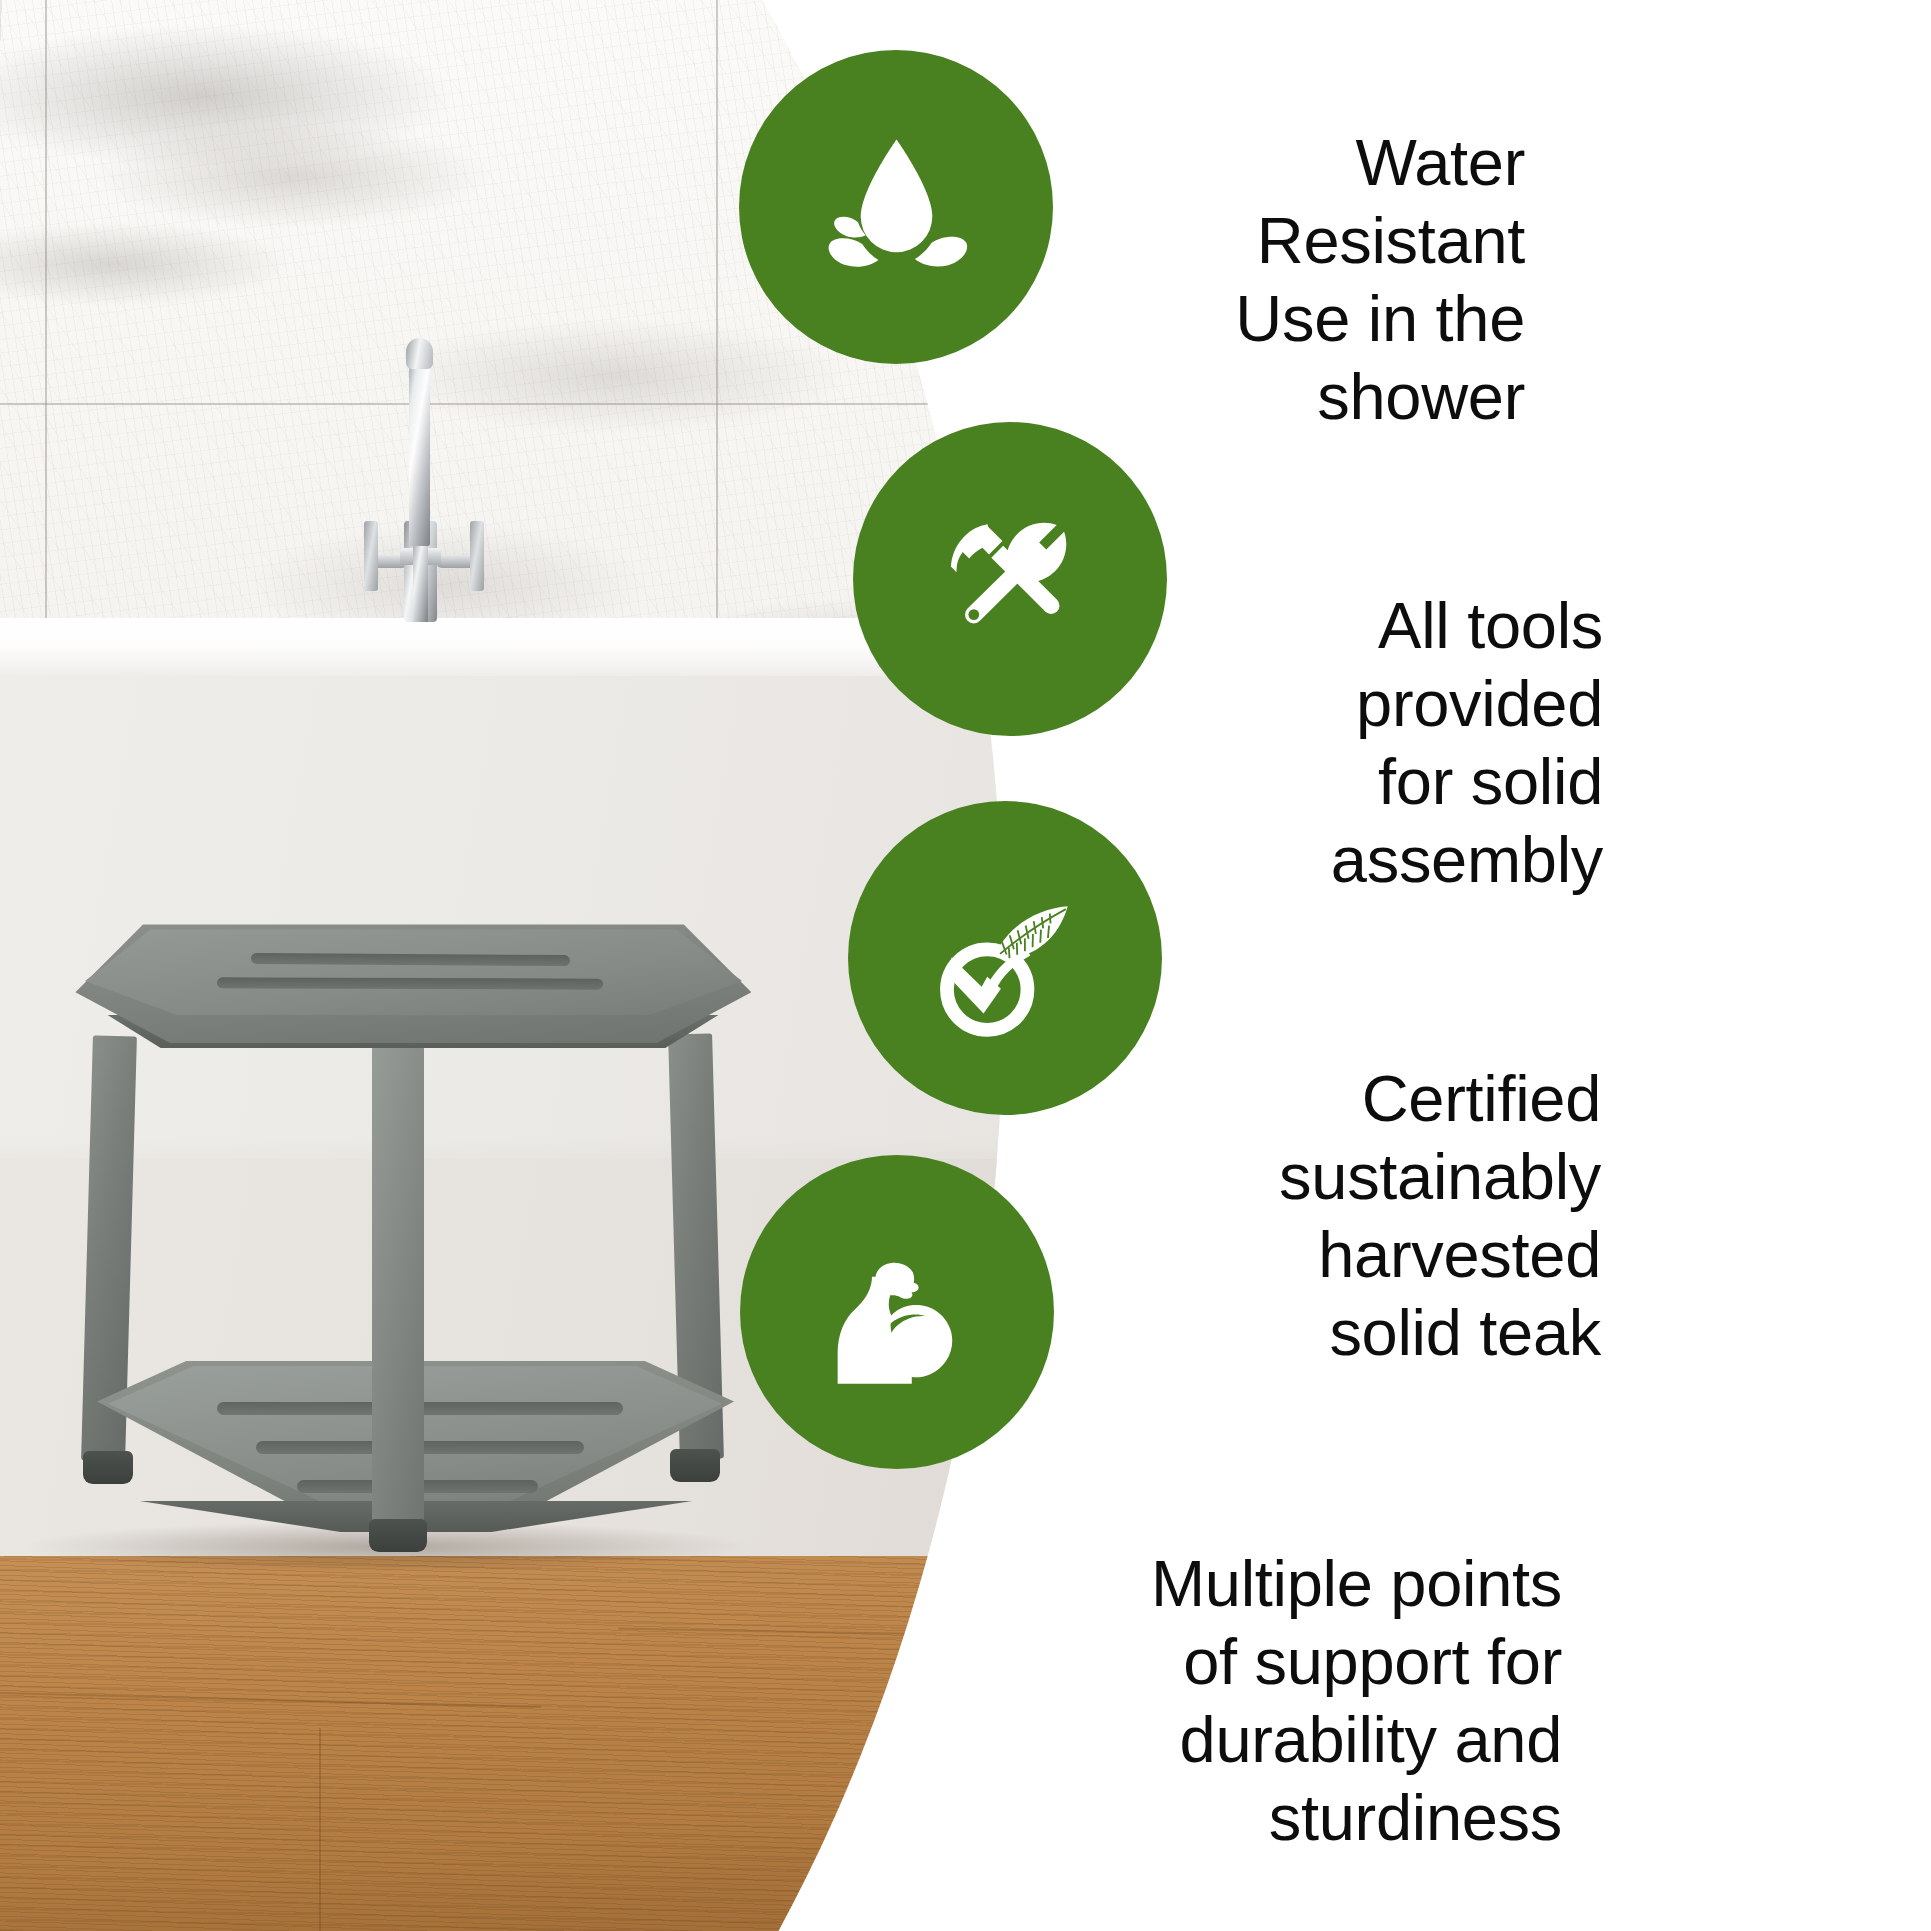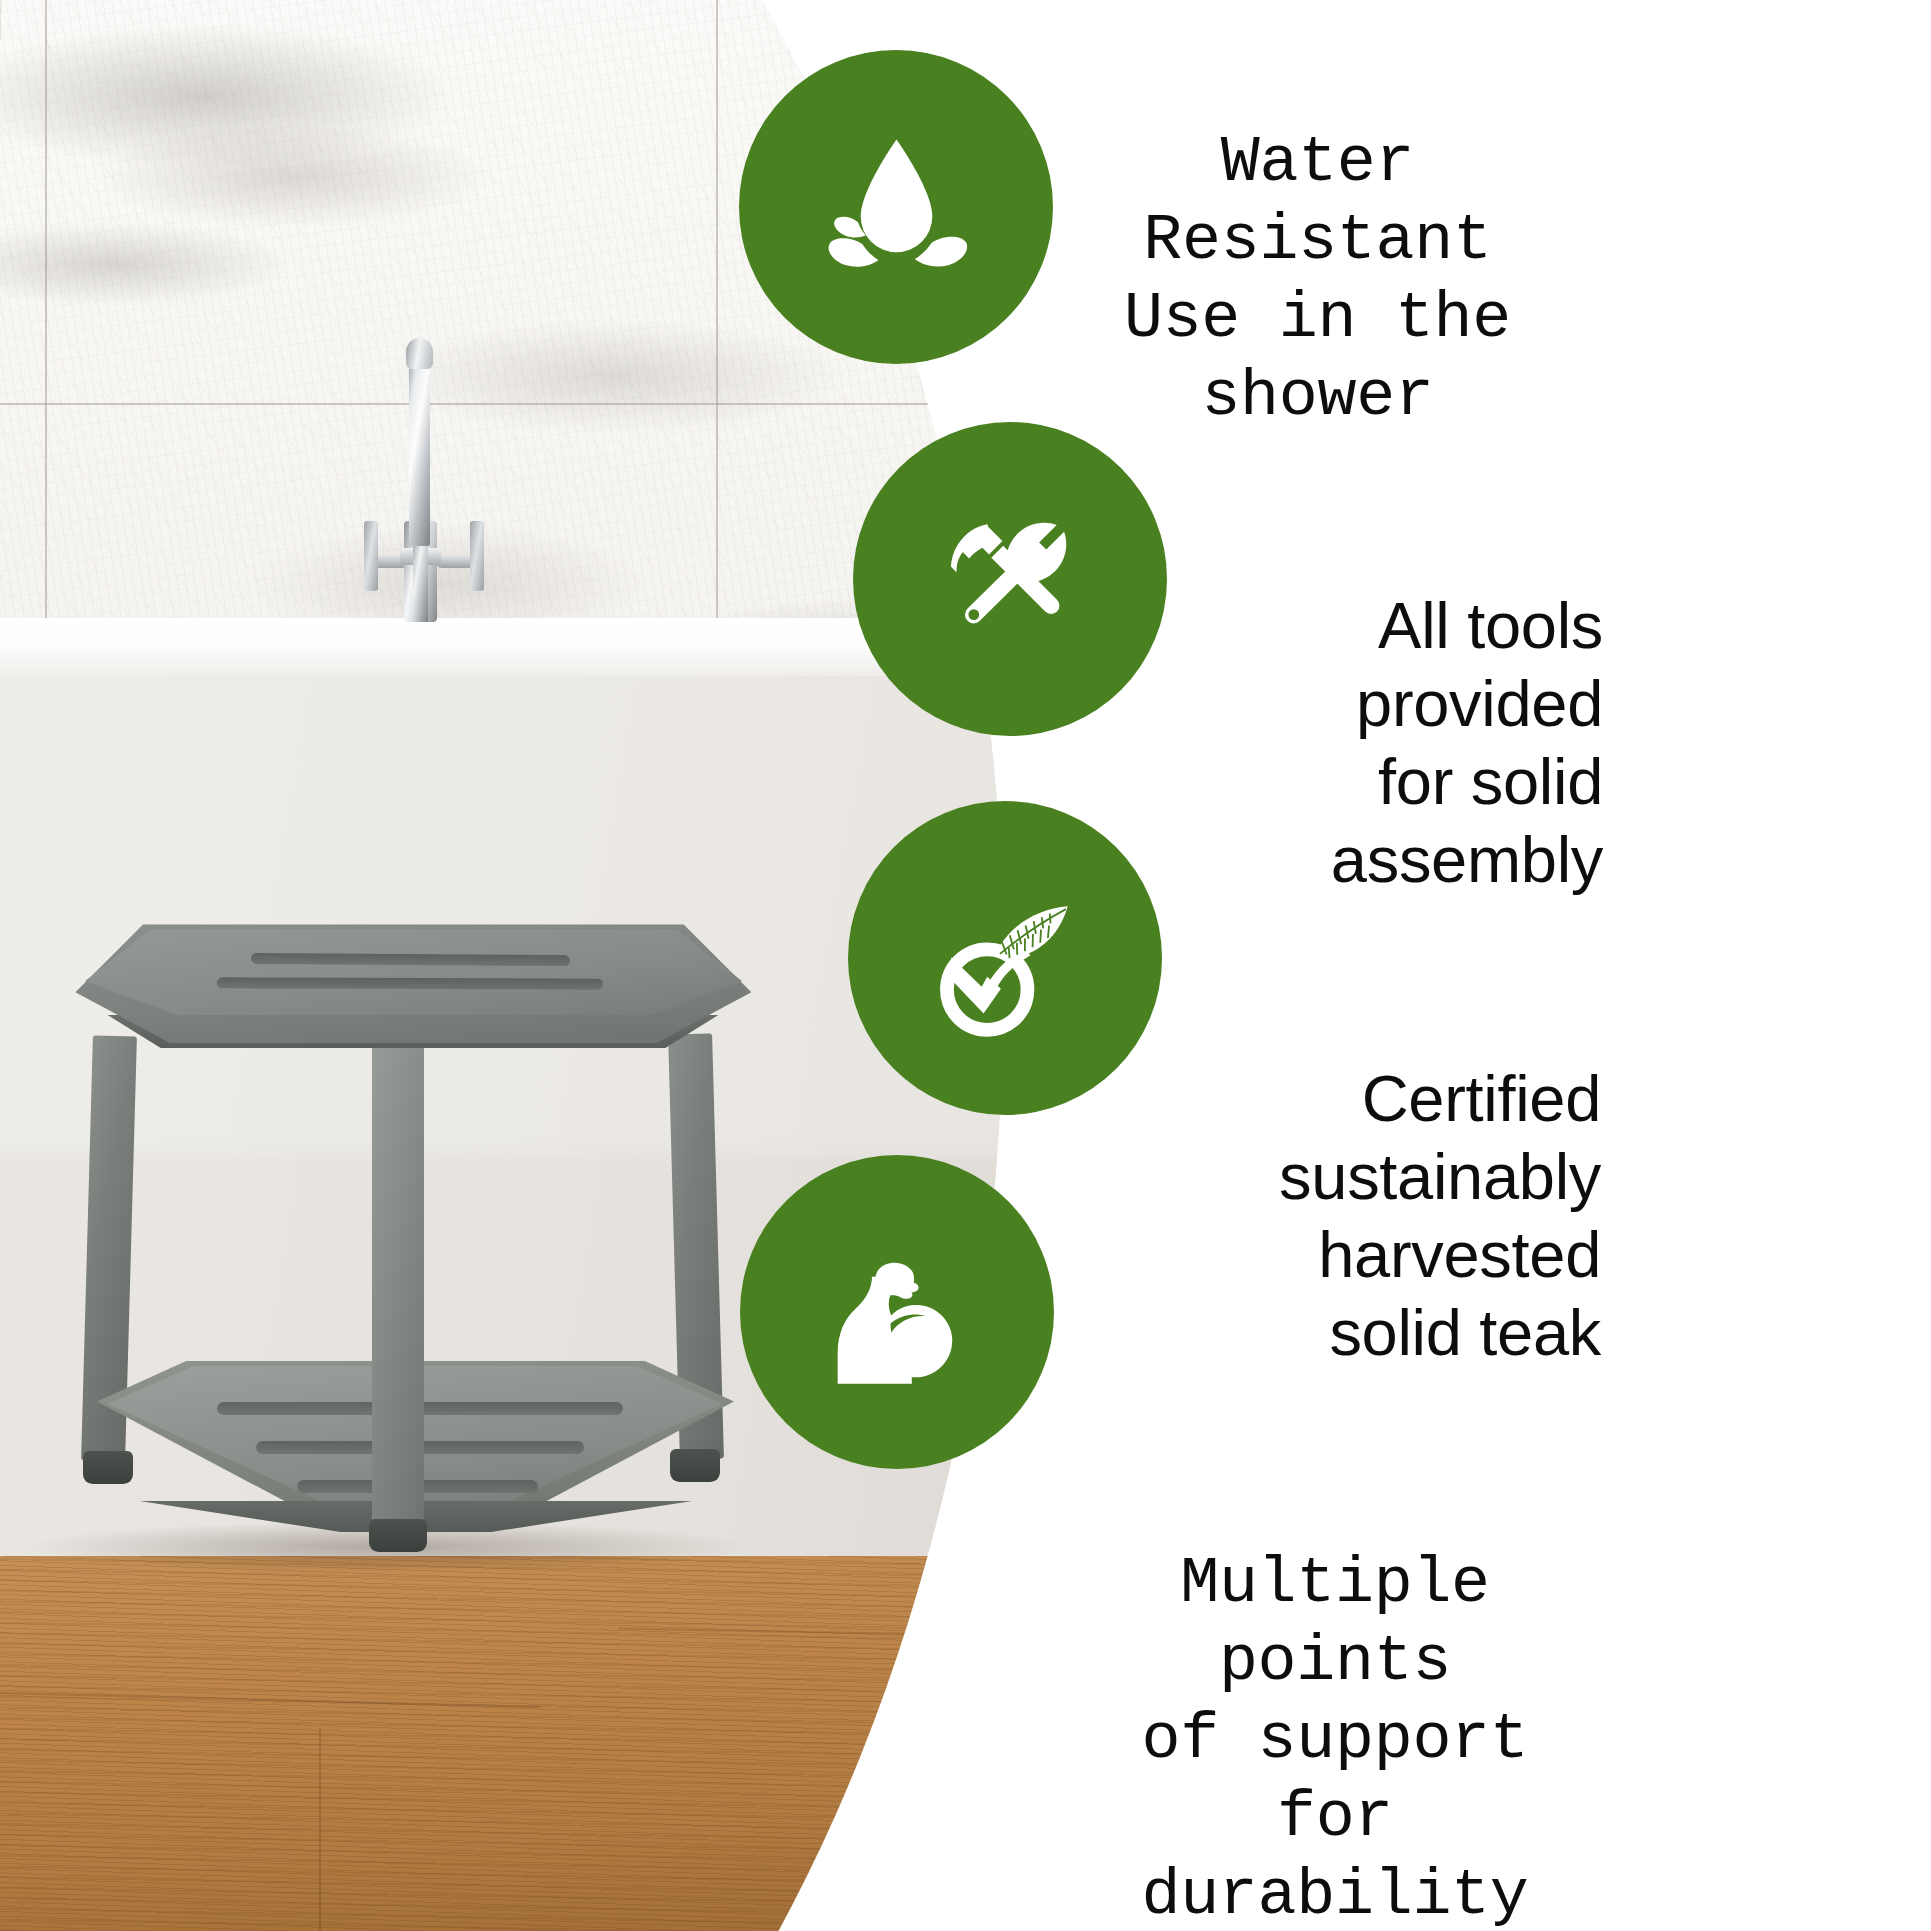--- a/index.html
+++ b/index.html
@@ -196,21 +196,21 @@
   .circle svg{display:block;}
   .ftext{
     position:absolute;
     color:#0d0d0d;
     font-size:65px;
     line-height:1.20;
     font-weight:400;
     letter-spacing:-0.3px;
     white-space:pre-line;
   }
-  .ftext.al-left{text-align:center;font-family:Liberation Mono, monospace;}
+  .ftext.al-left{text-align:right;}
   .ftext.al-right{text-align:right;}
 
   
   #row1 .circle{left:739px;top:50px;width:314px;height:314px;}
   #row1 .ftext{left:1110px;top:124px;width:415px;}
   
   #row2 .circle{left:853px;top:422px;width:314px;height:314px;}
   #row2 .ftext{left:1197px;top:587px;width:406px;}
   
   #row3 .circle{left:848px;top:801px;width:314px;height:314px;}

